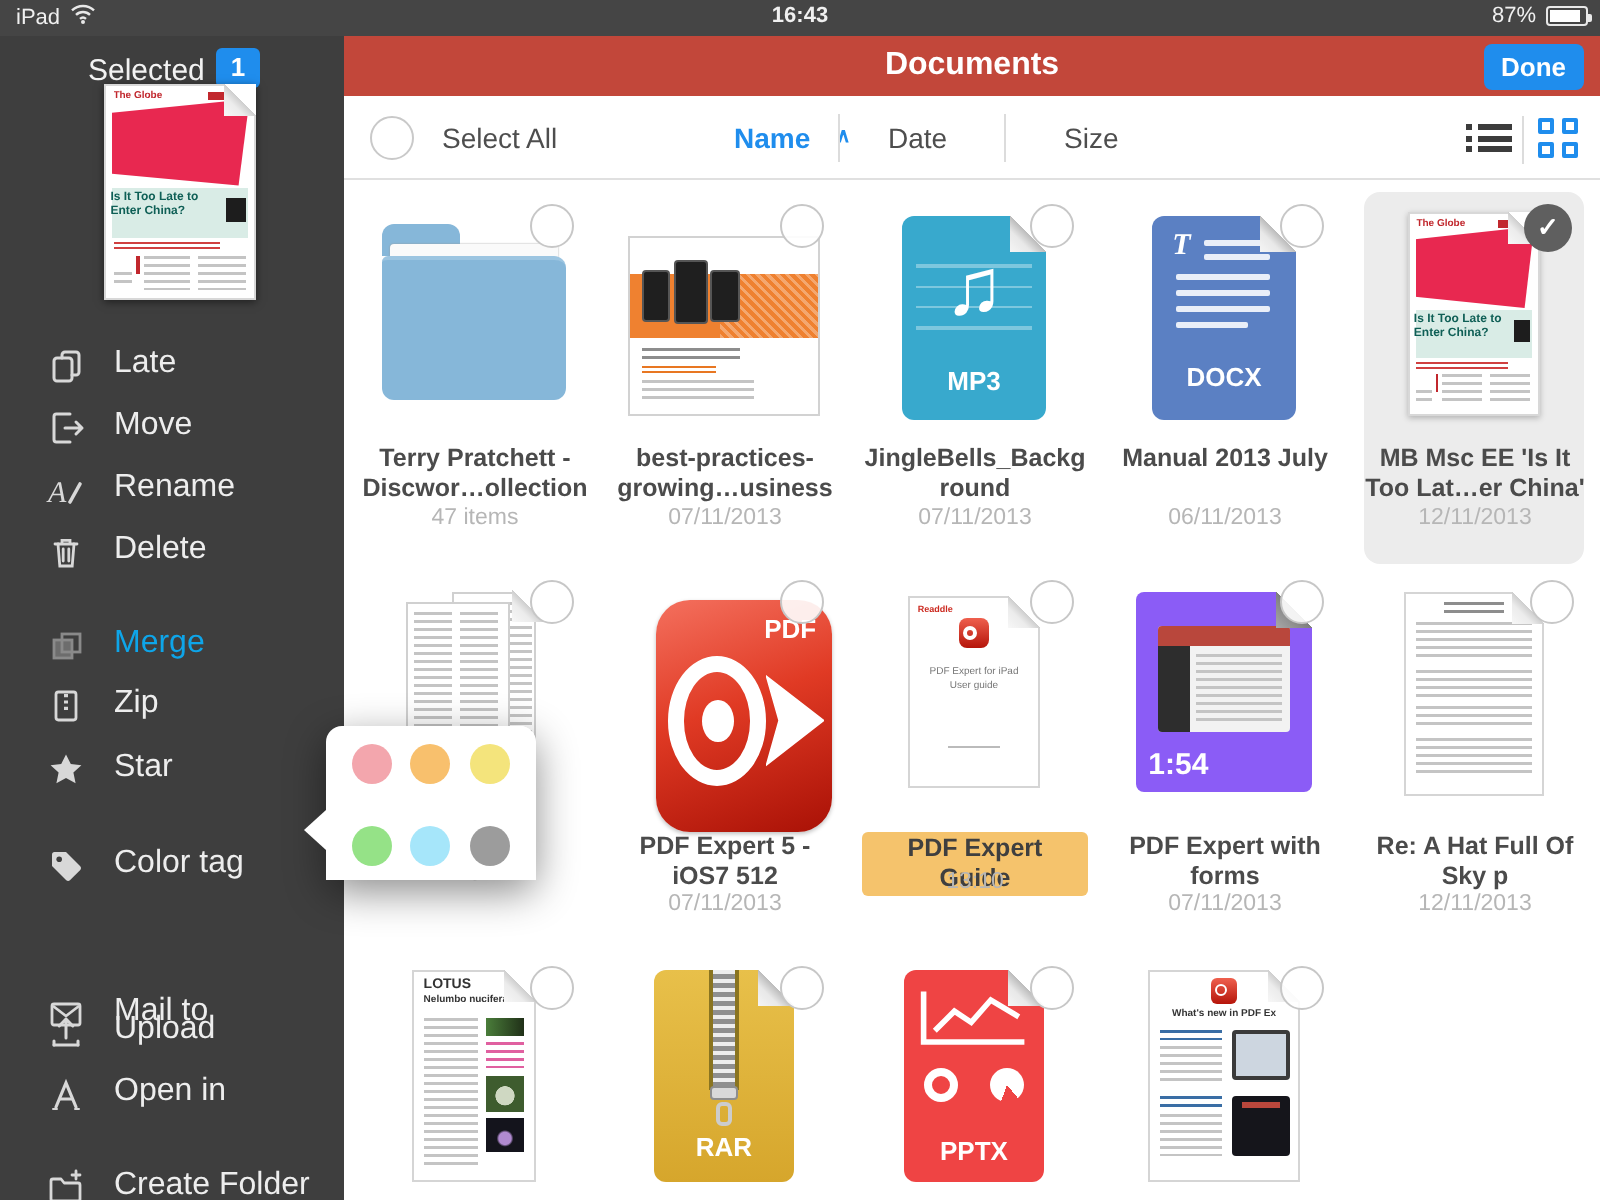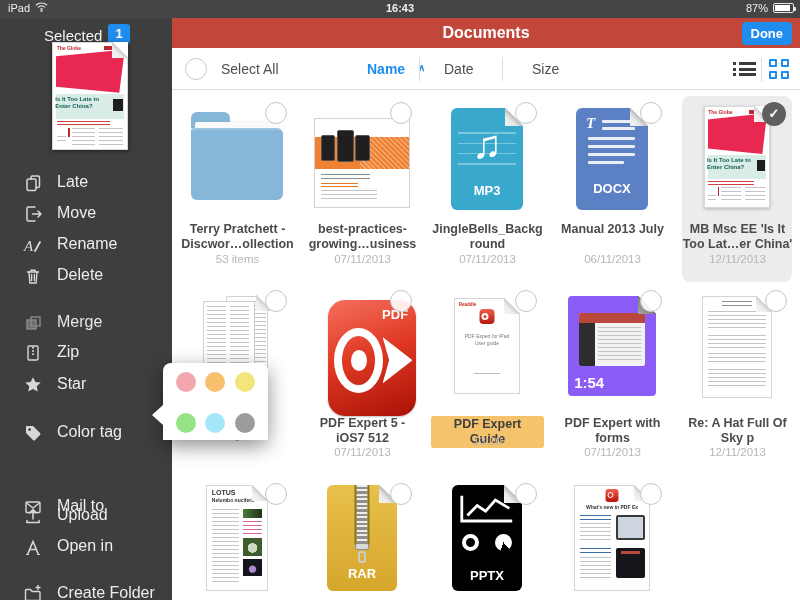--- a/index.html
+++ b/index.html
@@ -17,21 +17,21 @@
 
   
   .sidebar { position:absolute; left:0; top:18px; width:172px; height:582px; background:#3e3e3e; z-index:20; }
   .sel-row { position:absolute; left:0; top:6px; width:172px; height:22px; }
   .sel-label { position:absolute; left:44px; top:3px; color:#f2f2f2; font-size:15px; }
   .sel-badge { position:absolute; left:108px; top:0; width:22px; height:20px; background:#1f8ded; color:#fff; border-radius:3px; font-size:13px; font-weight:bold; text-align:center; line-height:20px; }
   .side-thumb { position:absolute; left:52px; top:24px; width:76px; height:108px; box-shadow:0 1px 4px rgba(0,0,0,.5); }
   .menu-item { position:absolute; left:0; width:172px; height:26px; cursor:pointer; }
   .menu-item .mi-icon { position:absolute; left:23px; top:3px; width:20px; height:20px; }
   .menu-item .mi-label { position:absolute; left:57px; top:3px; font-size:16px; color:#ededed; }
-  .menu-item.disabled .mi-label { color:#e5e5e5; }
+  .menu-item.disabled .mi-label { color:#0ea5e9; }
 
   
   .header { position:absolute; left:172px; top:18px; width:628px; height:30px; background:#c2473a; z-index:10; }
   .header .title { position:absolute; left:0; width:100%; text-align:center; top:6px; color:#fff; font-size:16px; font-weight:bold; }
   .done-btn { position:absolute; right:8px; top:4px; background:#1f8ded; color:#fff; font-size:13px; font-weight:bold; padding:4px 9px; border-radius:4px; cursor:pointer; }
 
   
   .sortbar { position:absolute; left:172px; top:48px; width:628px; height:42px; background:#fff; border-bottom:1px solid #e0e0e0; z-index:5; }
   .radio { position:absolute; left:13px; top:10px; width:22px; height:22px; border:1.5px solid #c9c9c9; border-radius:50%; background:#fff; }
   .selall { position:absolute; left:49px; top:13px; font-size:14px; color:#4e4e4e; }
@@ -99,21 +99,21 @@
   .mp3 .staff { position:absolute; left:10%; width:80%; height:1.5px; background:rgba(255,255,255,.35); }
   .mp3 .note { position:absolute; left:0; top:16%; width:100%; text-align:center; color:#fff; font-size:40px; line-height:1; }
   .docx { background:#5b80c3; }
   .docx .dT { position:absolute; left:14%; top:7%; color:#fff; font-family:"Liberation Serif",serif; font-style:italic; font-weight:bold; font-size:15px; }
   .docx .dl { position:absolute; height:3px; background:#e9eef8; border-radius:1px; }
   .rar { background:linear-gradient(180deg,#e8c04a,#d6a62c); }
   .rar .ztrack { position:absolute; left:50%; top:0; transform:translateX(-50%); width:15px; height:57%;
         background:repeating-linear-gradient(180deg,#ededed 0 2px,#8f8f8f 2px 4.5px); border-left:2px solid #8a7420; border-right:2px solid #8a7420; }
   .rar .zstop { position:absolute; left:50%; top:55%; transform:translateX(-50%); width:14px; height:7px; background:#d9d9d9; border:1px solid #8e8e8e; border-radius:2px; }
   .rar .zpull { position:absolute; left:50%; top:62%; transform:translateX(-50%); width:8px; height:12px; border:2px solid #cccccc; border-radius:3px; }
-  .pptx { background:#000000;text-decoration:underline; }
+  .pptx { background:#ef4444;text-decoration:underline; }
   .pptx svg { position:absolute; left:10%; top:8%; width:80%; }
   .pptx .donut { position:absolute; left:14%; top:46%; width:17px; height:17px; border:4px solid #fff; border-radius:50%; }
   .pptx .pie { position:absolute; right:14%; top:46%; width:17px; height:17px; border-radius:50%;
         background:conic-gradient(from 140deg,transparent 0 60deg,#fff 60deg 360deg); }
 
   
   .pdfe { border-radius:17px; background:linear-gradient(160deg,#f4705e 0%,#e03a24 45%,#a91106 100%); overflow:hidden; box-shadow:0 1px 2px rgba(0,0,0,.25); }
   .pdfe .pword { position:absolute; top:6%; right:9%; color:#fff; font-weight:bold; font-size:13px; }
   .pdfe .ering { position:absolute; left:7%; top:24%; width:56%; height:56%; border:8px solid #fff; border-radius:50%; }
   .pdfe .epupil { position:absolute; left:26%; top:43%; width:18%; height:18%; background:#fff; border-radius:50%; }
@@ -348,21 +348,21 @@
 <div class="content-bg"></div>
 
 <div class="tile" style="left:175px;top:96px">
   <div class="thumb folder" style="left:16px;top:16px;width:92px;height:88px">
     <span class="tab"></span>
       <span class="paper"></span>
       <span class="fbody"></span>
   </div>
   <span class="circle" style="left:90px;top:6px"></span>
   <div class="tname" style="top:126px">Terry Pratchett - Discwor…ollection</div>
-  <div class="tdate" style="top:157px">53 items</div>
+  <div class="tdate" style="top:157px">47 items</div>
 </div>
 
 <div class="tile" style="left:300px;top:96px">
   <div class="thumb slide" style="left:14px;top:22px;width:96px;height:90px">
     <span class="cword"></span>
     <span class="banner">
         <span class="bcheck"></span>
       </span>
     <span class="phone" style="left:6%;top:18%;width:15%;height:30%"></span>
     <span class="phone" style="left:23%;top:13%;width:18%;height:36%"></span>

